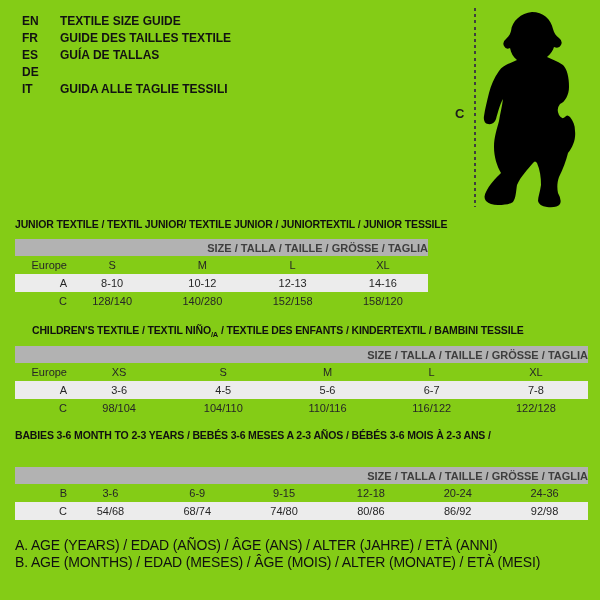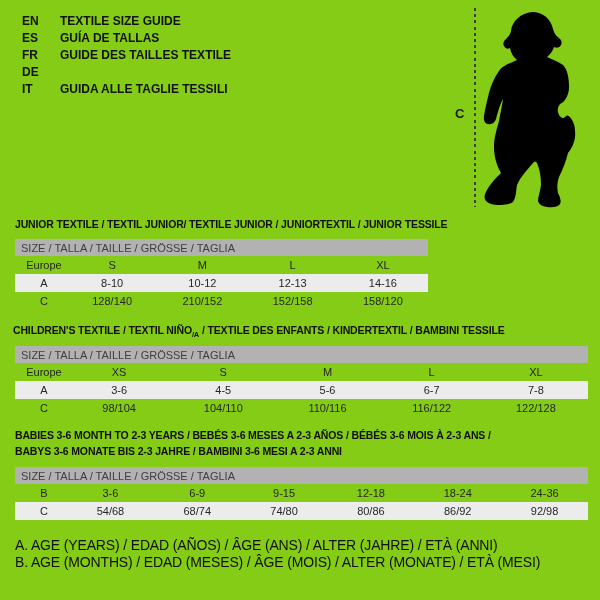--- a/index.html
+++ b/index.html
@@ -22,65 +22,65 @@
     background:repeating-linear-gradient(to bottom,#3f3f3f 0 3px,transparent 3px 6.2px);
   }
   .fig-c{position:absolute;left:455px;top:106px;font-size:13px;font-weight:bold;color:#1c1c1c;}
 
   
   .sec-title{
     position:absolute;font-weight:bold;font-size:10.5px;letter-spacing:-0.15px;
     color:#101010;white-space:nowrap;
   }
   #t1-title{left:15px;top:218px;}
-  #t2-title{left:13px;top:324px;}
+  #t2-title{left:32px;top:324px;}
   #t3-title{left:15px;top:427px;line-height:16px;}
   .subA{font-size:7.5px;vertical-align:sub;}
 
   
   table.size-table{
     position:absolute;border-collapse:collapse;table-layout:fixed;
     font-size:11px;color:#262626;
   }
   #t1{left:15px;top:239px;width:413px;}
   #t2{left:15px;top:346px;width:573px;}
   #t3{left:15px;top:467px;width:573px;}
   .size-table th{
-    background:#b2b2b2;color:#3e3e3e;font-weight:normal;text-align:left;
+    background:#b2b2b2;color:#3e3e3e;font-weight:bold;text-align:right;
     padding:0 0 0 6px;height:17px;font-size:11px;
   }
   .size-table td{height:18px;text-align:center;padding:0;}
   .size-table col.c-label{width:52px;}
-  .size-table td.lbl{text-align:center;padding-left:6px;margin-left:29px;}
+  .size-table td.lbl{text-align:right;padding-left:6px;margin-left:29px;}
   .size-table tbody tr:nth-child(2){background:#ececec;}
 
   
   .foot{
     position:absolute;left:15px;top:537px;
     font-weight:normal;font-size:14px;letter-spacing:-0.15px;
     line-height:17.3px;color:#101010;white-space:nowrap;
   }
 </style>
 </head>
 <body>
 
 <div class="canvas">
 
   <div class="lang">
     <div class="lang-row">
       <span class="lang-code">EN</span>
       <span>TEXTILE SIZE GUIDE</span>
     </div>
     <div class="lang-row">
+      <span class="lang-code">FR</span>
+      <span>GUIDE DES TAILLES TEXTILE</span>
+    </div>
+    <div class="lang-row">
       <span class="lang-code">ES</span>
       <span>GUÍA DE TALLAS</span>
-    </div>
-    <div class="lang-row">
-      <span class="lang-code">FR</span>
-      <span>GUIDE DES TAILLES TEXTILE</span>
     </div>
     <div class="lang-row">
       <span class="lang-code">DE</span>
     </div>
     <div class="lang-row">
       <span class="lang-code">IT</span>
       <span>GUIDA ALLE TAGLIE TESSILI</span>
     </div>
   </div>
 
@@ -130,21 +130,21 @@
       <tr>
         <td class="lbl">A</td>
         <td>8-10</td>
         <td>10-12</td>
         <td>12-13</td>
         <td>14-16</td>
       </tr>
       <tr>
         <td class="lbl">C</td>
         <td>128/140</td>
-        <td>210/152</td>
+        <td>140/280</td>
         <td>152/158</td>
         <td>158/120</td>
       </tr>
     </tbody>
   </table>
 
   <div class="sec-title" id="t2-title">
     <span>CHILDREN'S TEXTILE / TEXTIL NIÑO</span><sub class="subA">/A</sub><span> / TEXTILE DES ENFANTS / KINDERTEXTIL / BAMBINI TESSILE</span>
   </div>
   <table class="size-table" id="t2">
@@ -184,21 +184,20 @@
         <td>104/110</td>
         <td>110/116</td>
         <td>116/122</td>
         <td>122/128</td>
       </tr>
     </tbody>
   </table>
 
   <div class="sec-title" id="t3-title">
     <div>BABIES 3-6 MONTH TO 2-3 YEARS / BEBÉS 3-6 MESES A 2-3 AÑOS / BÉBÉS 3-6 MOIS À 2-3 ANS /</div>
-    <div>BABYS 3-6 MONATE BIS 2-3 JAHRE / BAMBINI 3-6 MESI A 2-3 ANNI</div>
   </div>
   <table class="size-table" id="t3">
     <colgroup>
         <col class="c-label">
         <col>
         <col>
         <col>
         <col>
         <col>
         <col>
@@ -208,21 +207,21 @@
         <th colspan="7">SIZE / TALLA / TAILLE / GRÖSSE / TAGLIA</th>
       </tr>
     </thead>
     <tbody>
       <tr>
         <td class="lbl">B</td>
         <td>3-6</td>
         <td>6-9</td>
         <td>9-15</td>
         <td>12-18</td>
-        <td>18-24</td>
+        <td>20-24</td>
         <td>24-36</td>
       </tr>
       <tr>
         <td class="lbl">C</td>
         <td>54/68</td>
         <td>68/74</td>
         <td>74/80</td>
         <td>80/86</td>
         <td>86/92</td>
         <td>92/98</td>

